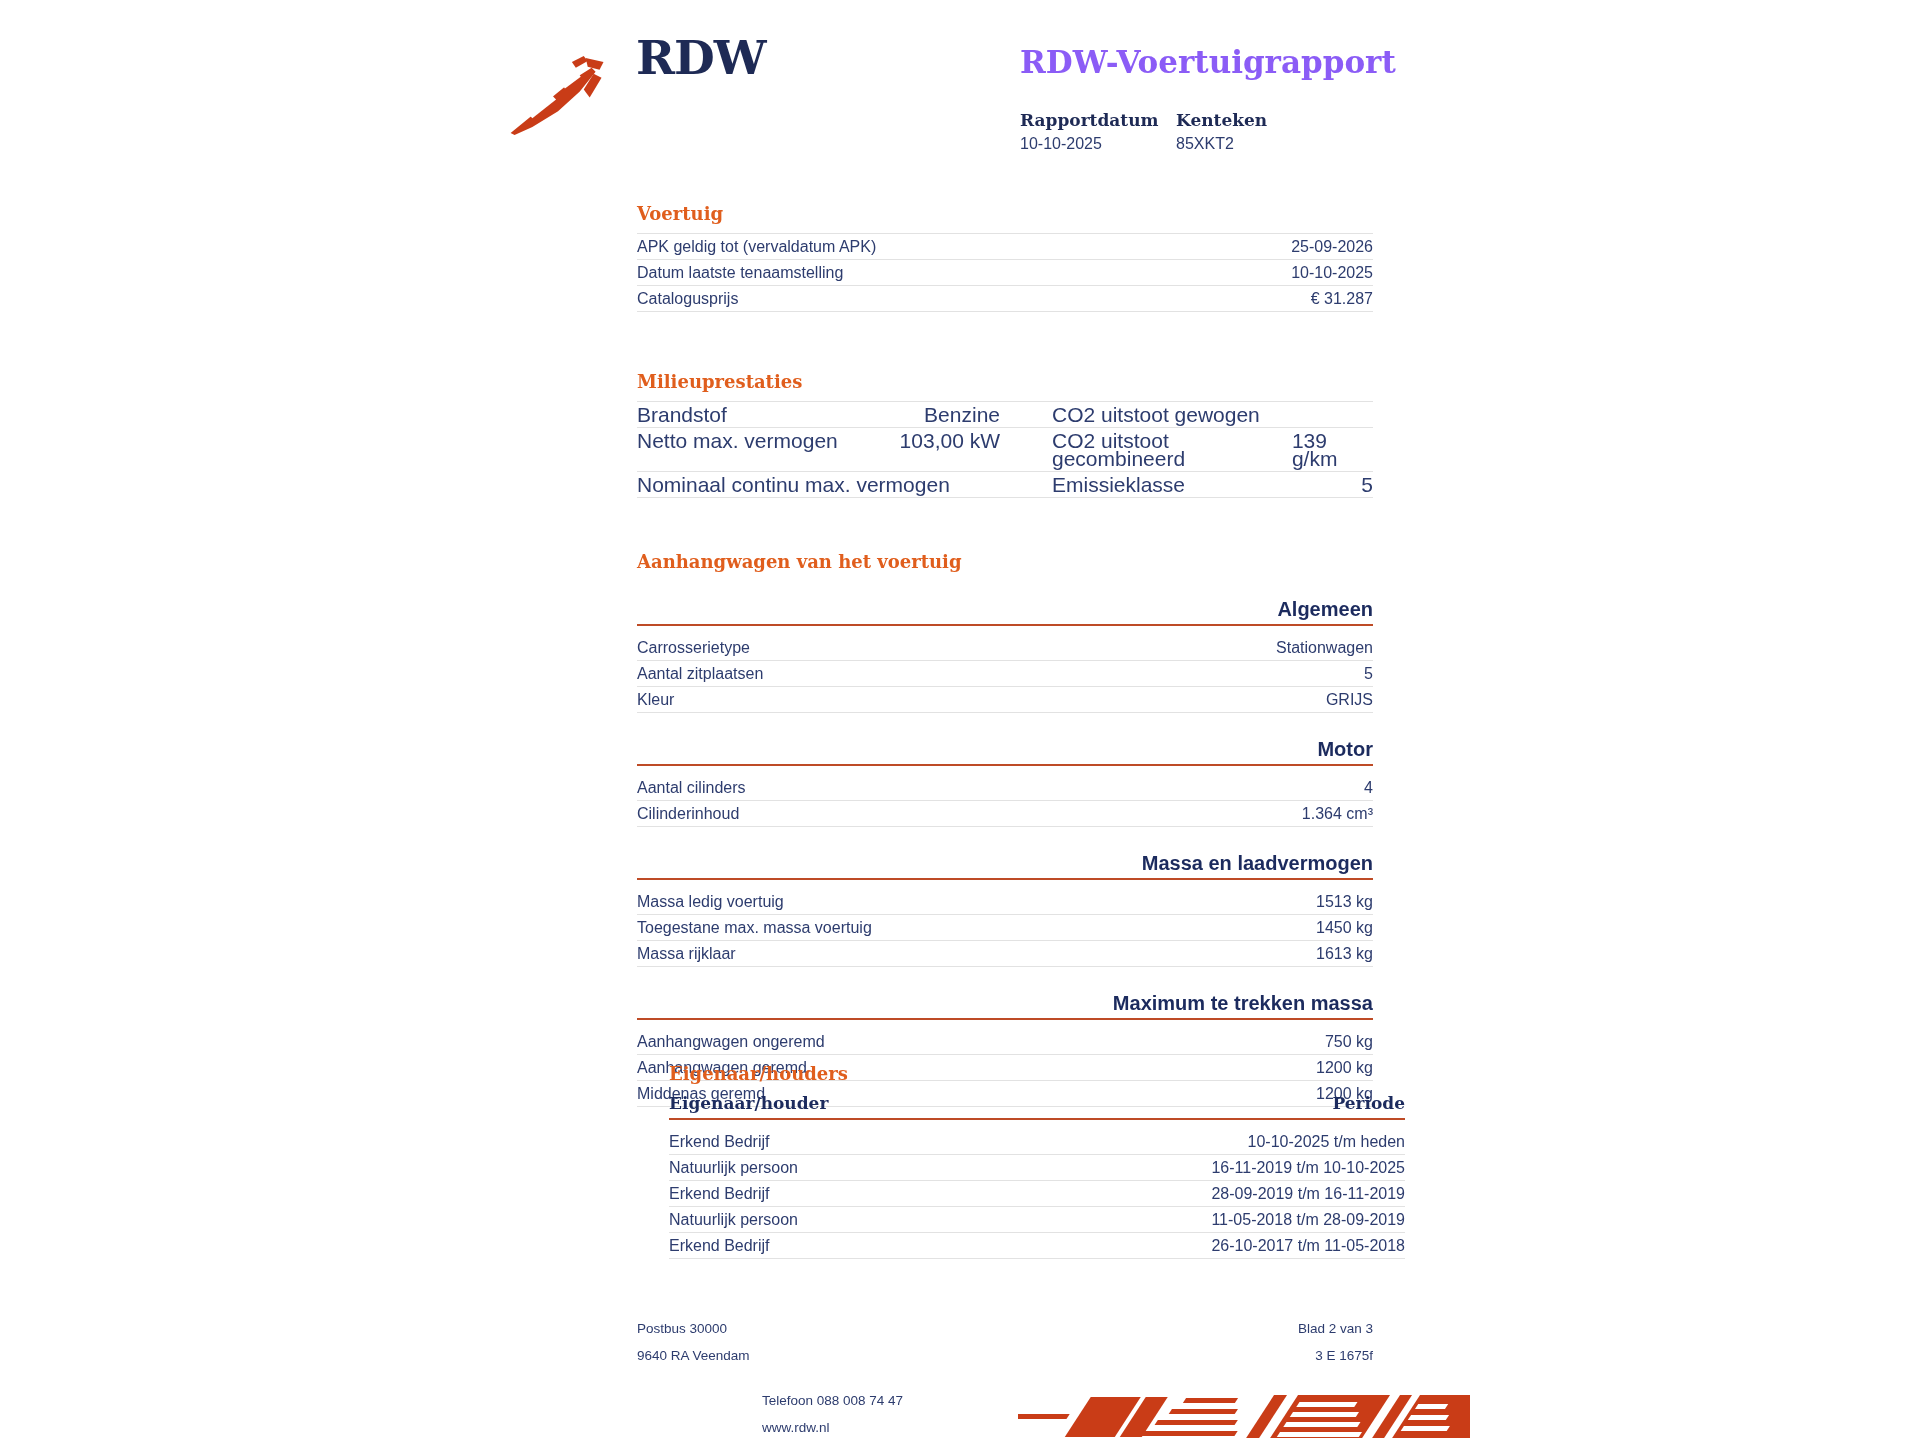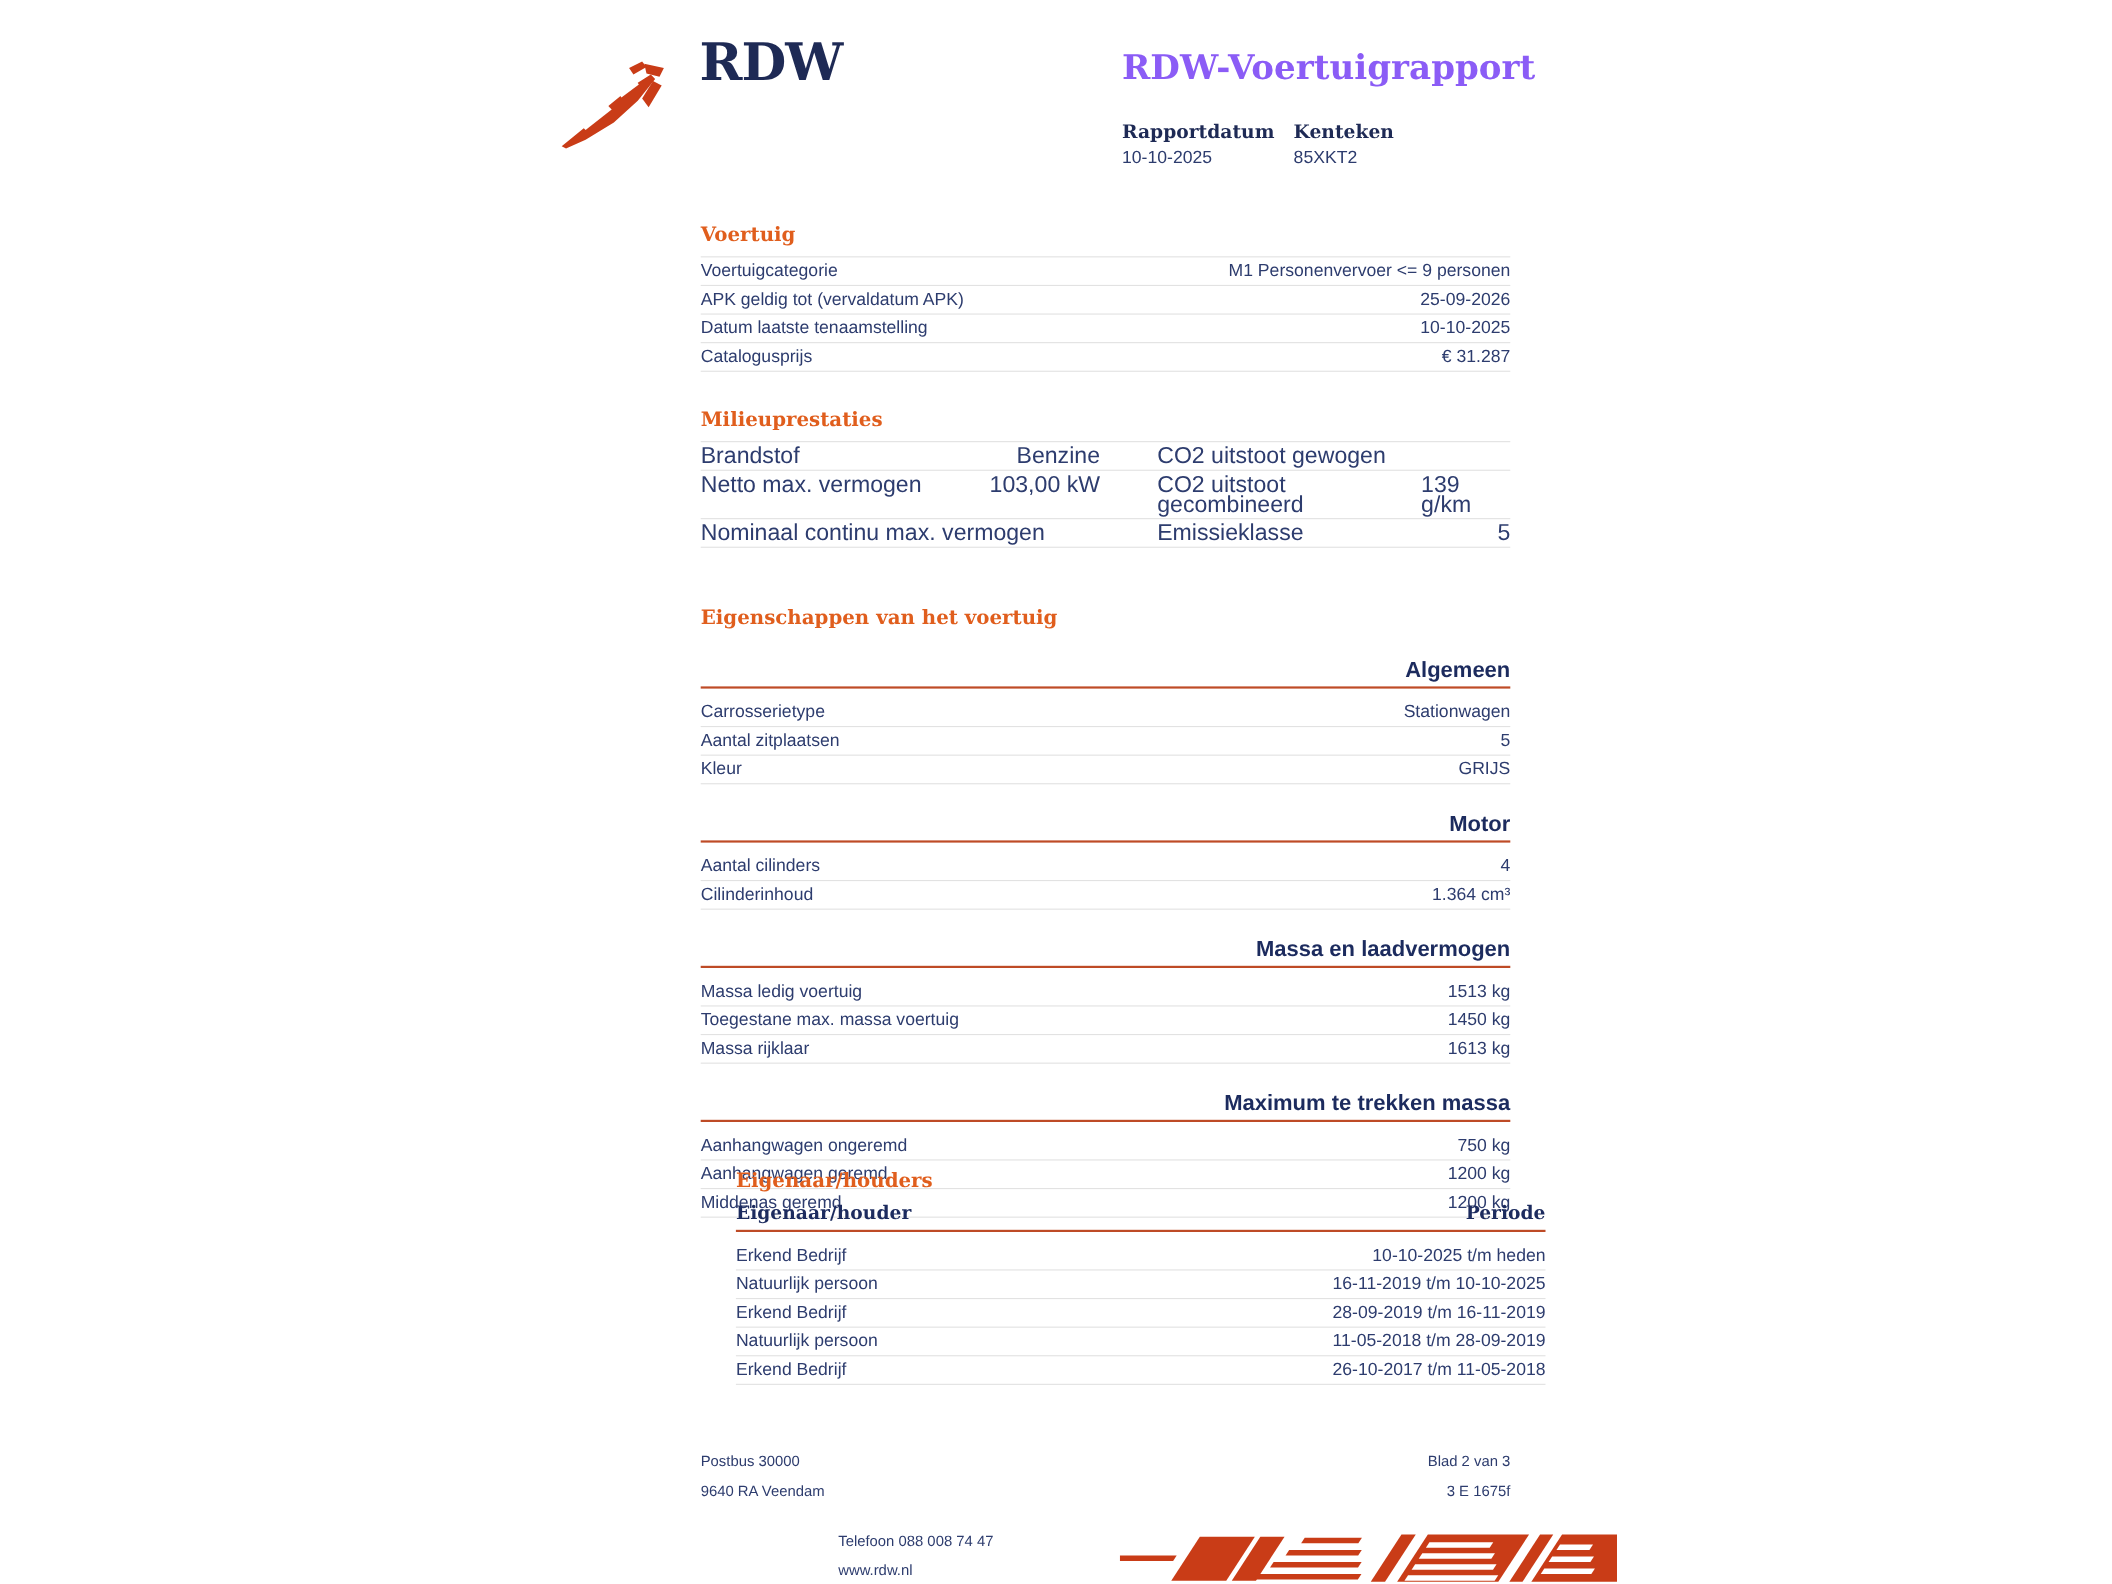--- a/index.html
+++ b/index.html
@@ -108,24 +108,20 @@
 
 <div class="meta-label meta-date">Rapportdatum</div>
 <div class="meta-value meta-date">10-10-2025</div>
 <div class="meta-label meta-plate">Kenteken</div>
 <div class="meta-value meta-plate">85XKT2</div>
 
 <div class="section sec-voertuig">
   <div class="sec-heading">Voertuig</div>
   <div class="rows">
     <div class="row">
-      <span class="lbl">Voertuigcategorie</span>
-      <span class="val">M1 Personenvervoer &lt;= 9 personen</span>
-    </div>
-    <div class="row">
       <span class="lbl">APK geldig tot (vervaldatum APK)</span>
       <span class="val">25-09-2026</span>
     </div>
     <div class="row">
       <span class="lbl">Datum laatste tenaamstelling</span>
       <span class="val">10-10-2025</span>
     </div>
     <div class="row">
       <span class="lbl">Catalogusprijs</span>
       <span class="val">€ 31.287</span>
@@ -163,21 +159,21 @@
       </span>
       <span class="half-r">
         <span class="lbl">Emissieklasse</span>
         <span class="val">5</span>
       </span>
     </div>
   </div>
 </div>
 
 <div class="section sec-eigenschappen">
-  <div class="sec-heading">Eigenschappen van het voertuig</div>
+  <div class="sec-heading">Aanhangwagen van het voertuig</div>
 
   <div class="subsection">
     <div class="sub-heading">Algemeen</div>
     <div class="orange-rule"></div>
     <div class="rows no-top">
       <div class="row">
         <span class="lbl">Carrosserietype</span>
         <span class="val">Stationwagen</span>
       </div>
       <div class="row">

